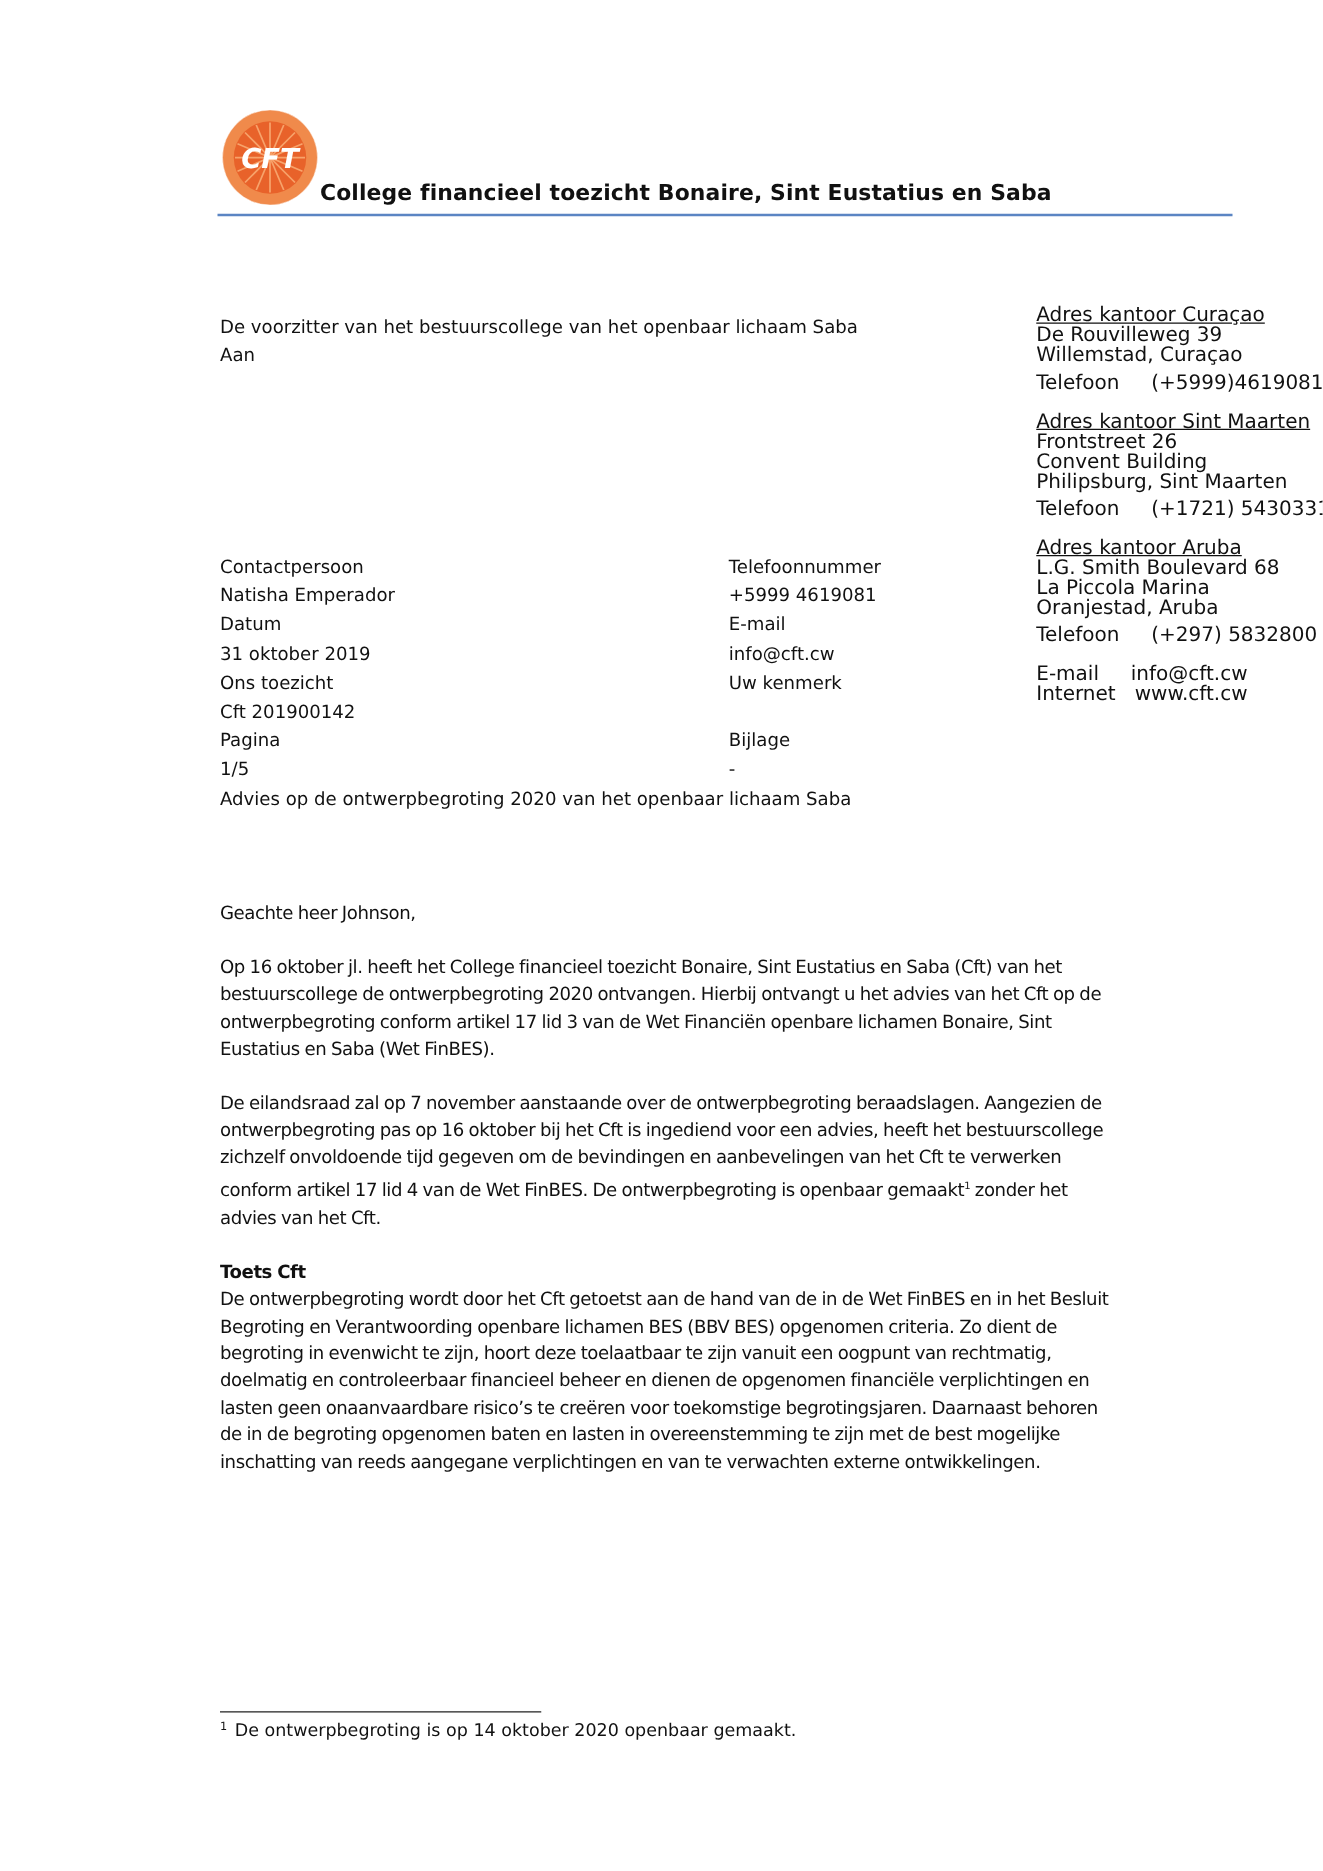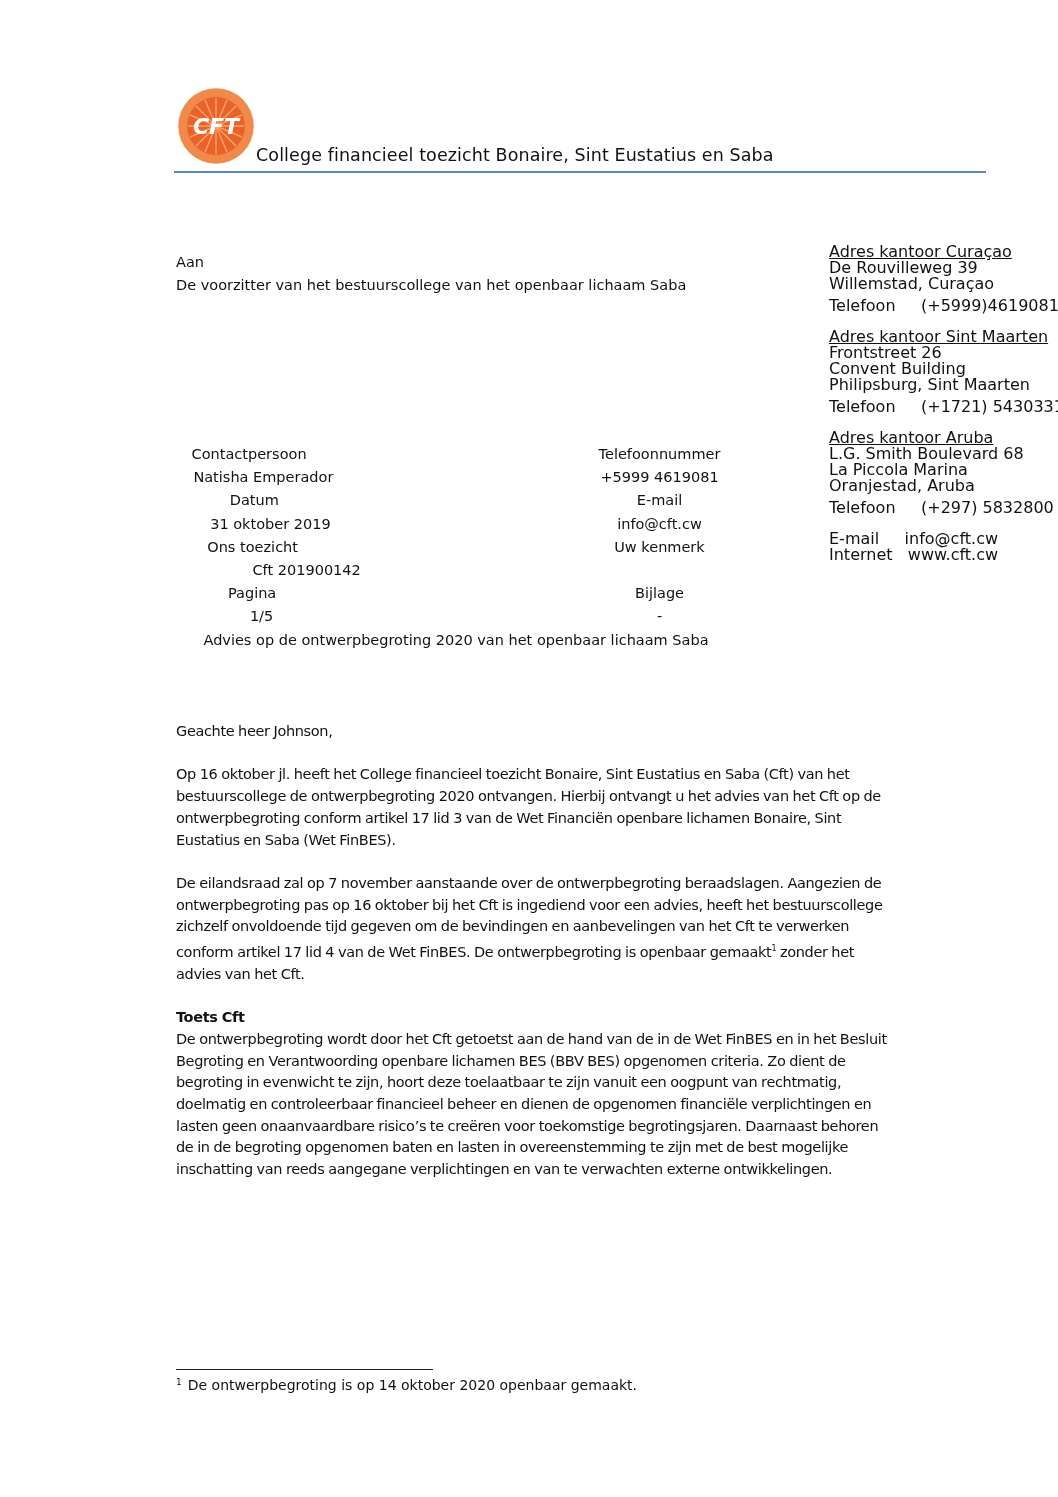--- a/index.html
+++ b/index.html
@@ -1,31 +1,31 @@
 <!DOCTYPE html>
 <html><head>
 <meta charset="utf-8">
 <style>
   html, body { margin: 0; padding: 0; background: #ffffff; }
   body { width: 1058px; height: 1497px; position: relative; overflow: hidden;
          font-family: "DejaVu Sans", sans-serif; color: #111; }
   .abs { position: absolute; }
   .logo { left: 176px; top: 86px; width: 80px; height: 80px; font-style: italic; }
-  .org-title { left: 256px; top: 145px; font-family: "DejaVu Sans", sans-serif; font-weight: normal;
+  .org-title { left: 256px; top: 145px; font-family: "DejaVu Sans", sans-serif; font-weight: bold;
                font-size: 17.5px; color: #111; letter-spacing: 0.1px; white-space: nowrap; }
   .header-rule { left: 174px; top: 171px; width: 812px; height: 2px; background: #5b85c3; }
   .addr { left: 176px; top: 251px; font-size: 14.5px; line-height: 23px; }
   .addr div { white-space: nowrap; }
   .sidebar { left: 829px; top: 244px; font-size: 16px; color: #111; line-height: 16px; }
   .sidebar .hd { text-decoration: underline; }
   .sidebar .blk { margin-bottom: 15px; }
   .sidebar .tel { margin-top: 6px; white-space: pre; }
   .sidebar .row { white-space: pre; }
   .meta { left: 176px; top: 443px; width: 560px; font-size: 14.5px; line-height: 23.2px; }
-  .meta .pair { display: flex; justify-content: center; }
+  .meta .pair { display: flex; }
   .meta .c1 { width: 407px; white-space: nowrap; }
   .meta .c2 { white-space: nowrap; }
   .body-text { left: 176px; top: 721px; width: 720px; font-family: "DejaVu Sans", sans-serif;
                font-size: 14.5px; line-height: 21.7px; letter-spacing: -0.35px; word-spacing: -0.5px; }
   .body-text p { margin: 0 0 21.7px 0; }
   .body-text .greeting { margin-bottom: 21.7px; }
   .body-text h3 { margin: 0; font-size: 14.5px; font-weight: bold; line-height: 21.7px; }
   sup { font-size: 8px; vertical-align: 6px; }
   .fn-rule { left: 176px; top: 1369px; width: 257px; height: 1px; background: #222; }
   .footnote { left: 176px; top: 1377px; font-size: 14px; white-space: nowrap; }
@@ -50,22 +50,22 @@
     </g>
     <circle cx="40" cy="40" r="38" fill="none" stroke="#fff" stroke-width="0.6" opacity="0.6"></circle>
     <text x="40" y="48" text-anchor="middle" font-family="DejaVu Sans, sans-serif" font-weight="bold" font-size="22" fill="#ffffff">CFT</text>
   </svg>
 </div>
 
 <div class="abs org-title">College financieel toezicht Bonaire, Sint Eustatius en Saba</div>
 <div class="abs header-rule"></div>
 
 <div class="abs addr">
+  <div>De voorzitter van het bestuurscollege van het openbaar lichaam Saba</div>
   <div>Aan</div>
-  <div>De voorzitter van het bestuurscollege van het openbaar lichaam Saba</div>
 </div>
 
 <div class="abs sidebar">
   <div class="blk">
     <div class="hd">Adres kantoor Curaçao</div>
     <div>De Rouvilleweg 39</div>
     <div>Willemstad, Curaçao</div>
     <div class="tel"><span>Telefoon</span>     <span>(+5999)4619081</span></div>
   </div>
   <div class="blk">

